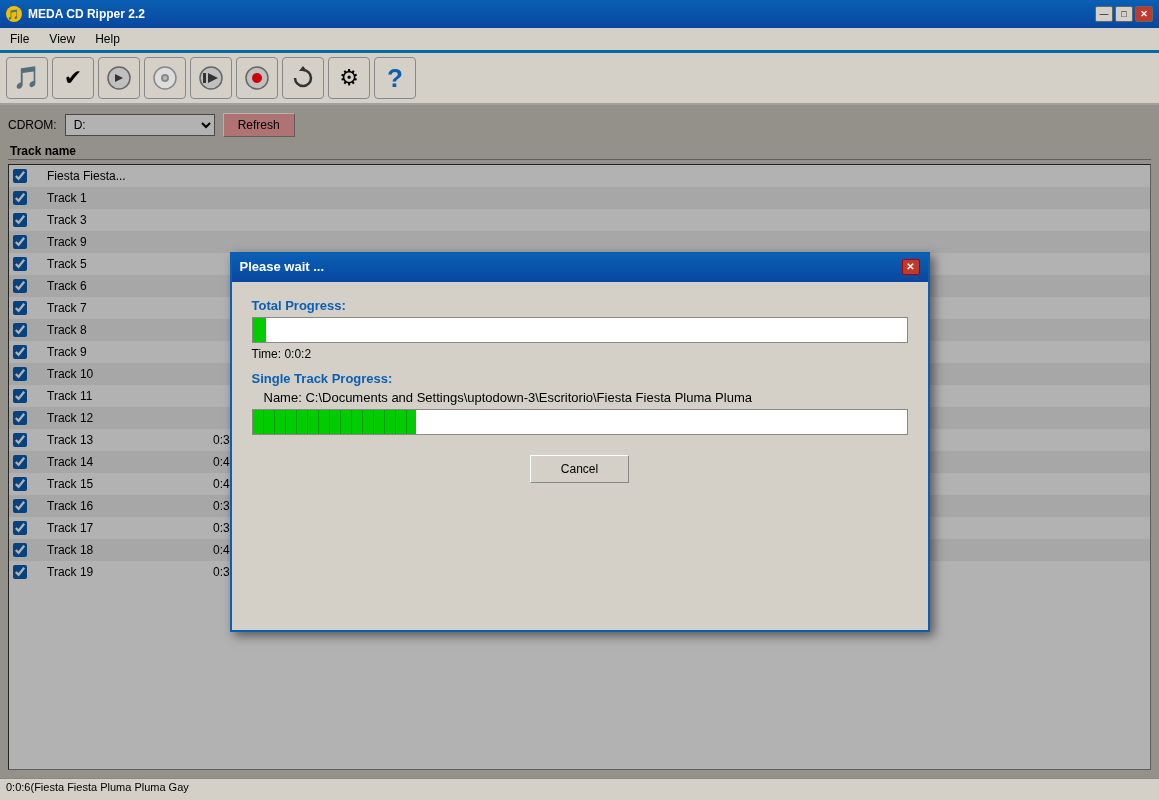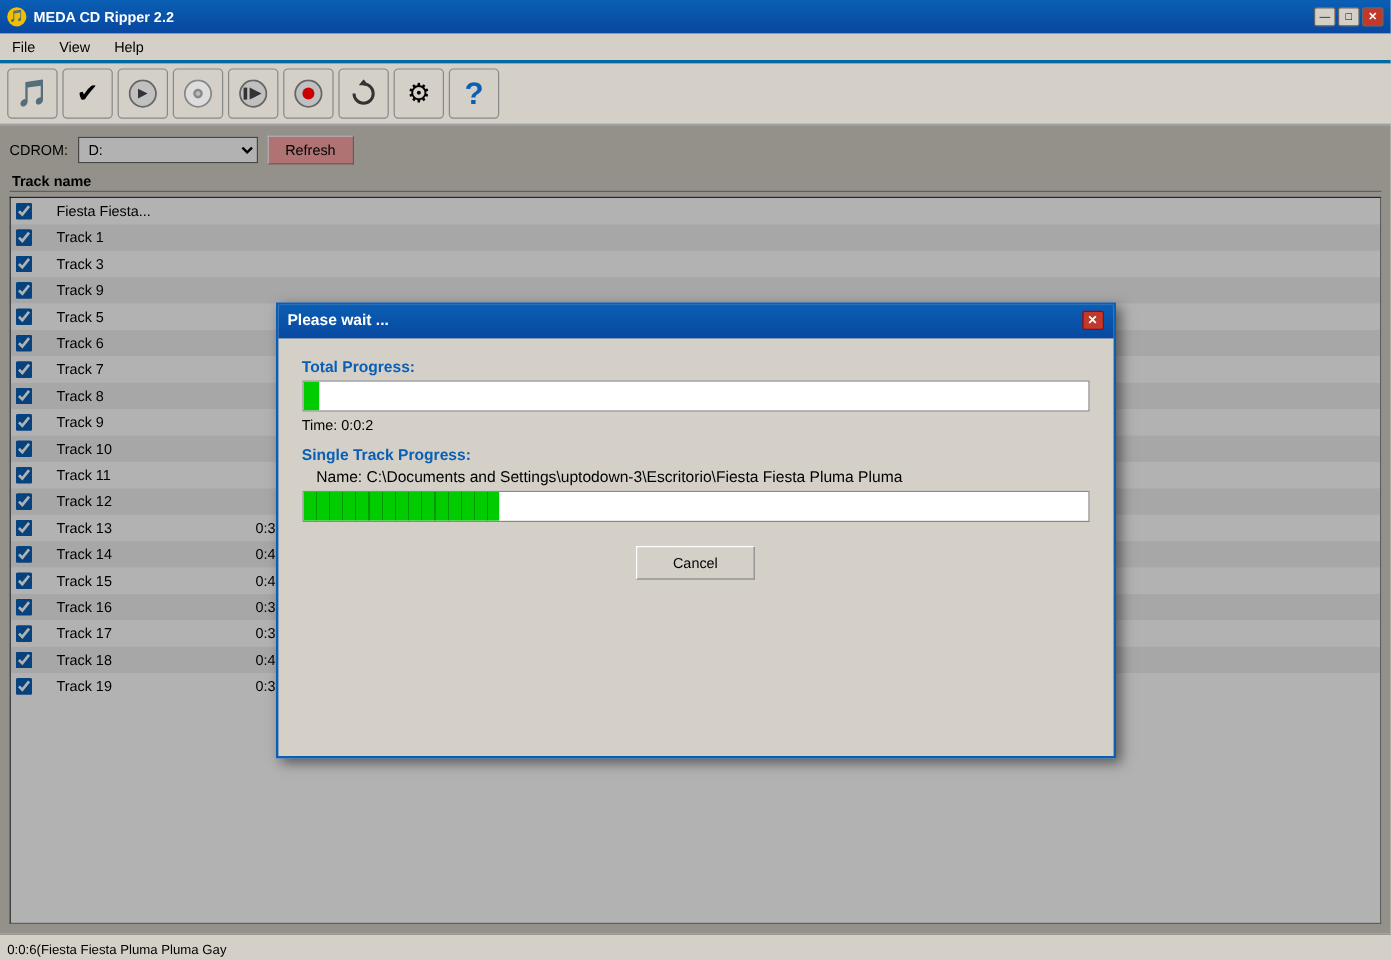--- a/index.html
+++ b/index.html
@@ -216,21 +216,21 @@
     }
 
     
     .status-bar {
       background: #d4d0c8;
       border-top: 1px solid #888;
       padding: 2px 6px;
       font-size: 11px;
       height: 22px;
       display: flex;
-      align-items: flex-end;
+      align-items: flex-start;
     }
 
     
     .dialog-overlay {
       position: absolute;
       top: 0;
       left: 0;
       width: 100%;
       height: 100%;
       background: rgba(0,0,0,0.3);

